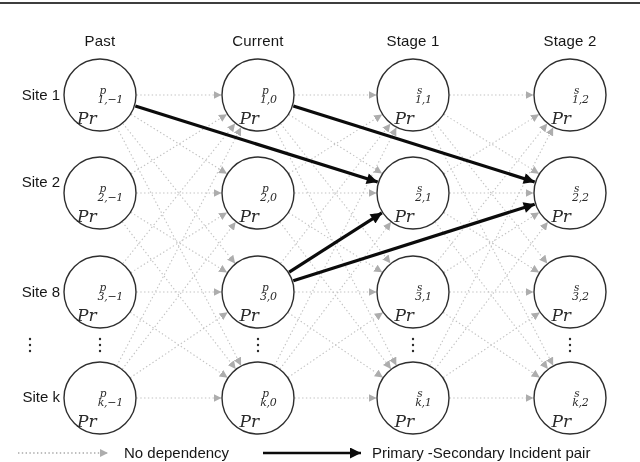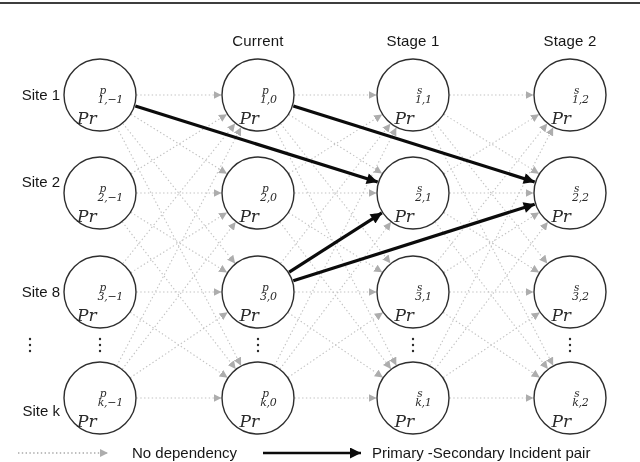--- a/index.html
+++ b/index.html
@@ -127,30 +127,31 @@
         <circle cx="570" cy="345" r="1.2" fill="#2b2b2b"></circle>
         <circle cx="570" cy="351" r="1.2" fill="#2b2b2b"></circle>
       </g>
       <g>
         <line x1="18" y1="453" x2="108" y2="453" stroke="#a9a9a9" stroke-width="1.3" stroke-dasharray="1.4 2.4" marker-end="url(#mgray)"></line>
         <line x1="263" y1="453" x2="361" y2="453" stroke="#0b0b0b" stroke-width="2.6" marker-end="url(#mblack)"></line>
       </g>
     </svg>
 
   <div class="txt-layer">
+    <div class="hdr" style="left:40px">Past</div>
     <div class="hdr" style="left:198px">Current</div>
     <div class="hdr" style="left:353px">Stage 1</div>
     <div class="hdr" style="left:510px">Stage 2</div>
 
     <div class="site" style="top:86px">Site 1</div>
     <div class="site" style="top:173px">Site 2</div>
     <div class="site" style="top:283px">Site 8</div>
-    <div class="site" style="top:402px">Site k</div>
-
-    <div class="legend-txt" style="left:132px">No dependency</div>
+    <div class="site" style="top:388px">Site k</div>
+
+    <div class="legend-txt" style="left:124px">No dependency</div>
     <div class="legend-txt" style="left:372px">Primary -Secondary Incident pair</div>
 
     <div id="node-labels">
         <div class="nlabel" style="left: 100px; top: 95px;">
           <span class="npr">Pr</span>
           <span class="nscripts">
             <span class="nsup">p</span>
             <span class="nsub">1,−1</span>
           </span>
         </div>

